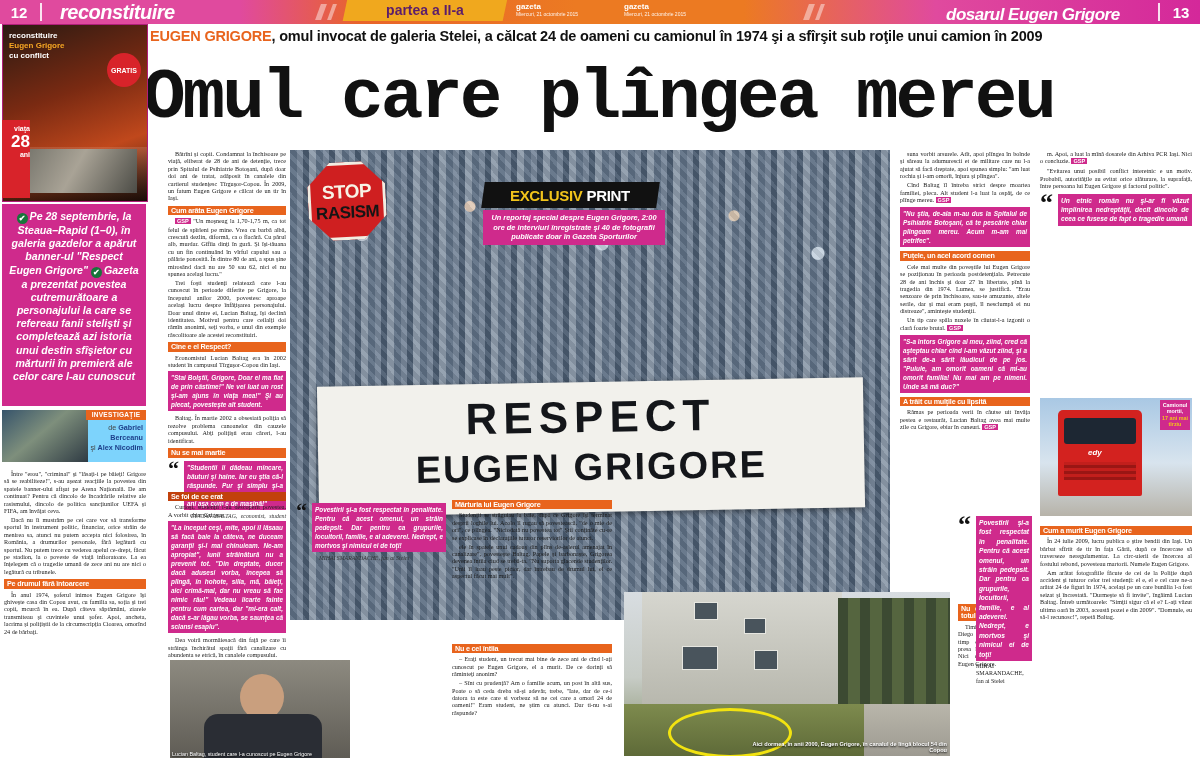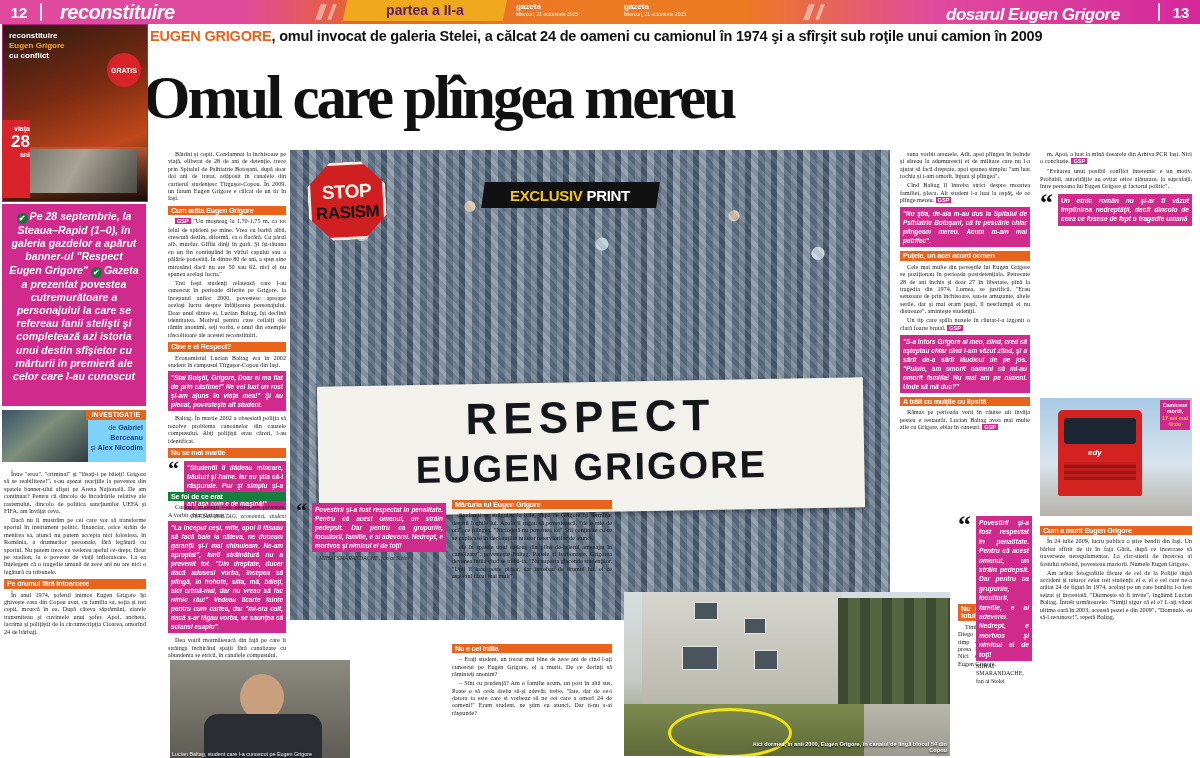--- a/index.html
+++ b/index.html
@@ -33,21 +33,21 @@
   .gaz-block .g2{font-size:5px;line-height:7px;opacity:.9;}
 
   
   .subhead{position:absolute;left:150px;top:28px;width:1045px;
     font-family:"Liberation Sans",sans-serif;font-weight:bold;font-size:14.5px;
     color:#111;letter-spacing:-.2px;white-space:nowrap;}
   .subhead .nm{color:#e8641d;}
 
   
   .headline{position:absolute;left:143px;top:52px;width:1050px;height:92px;
-    font-family:Liberation Serif, serif;font-weight:bold;font-size:61px;
+    font-family:Liberation Mono, monospace;font-weight:bold;font-size:71px;
     color:#111;letter-spacing:-3px;line-height:92px;white-space:nowrap;}
 
   
   .rail{position:absolute;left:0;top:24px;width:148px;height:734px;background:#fff;}
   .thumb-ad{position:absolute;left:2px;top:0px;width:144px;height:176px;
     background:linear-gradient(160deg,#2b1a12 0%,#7a2a12 40%,#c0481c 70%,#3a1d10 100%);
     border:1px solid #b01f7a;overflow:hidden;}
   .thumb-ad .cap{position:absolute;left:6px;top:6px;color:#fff;font-size:8px;
     font-family:"Liberation Sans",sans-serif;font-weight:bold;line-height:10px;}
   .thumb-ad .cap .o{color:#f5a623;}
@@ -84,21 +84,21 @@
   .byline .who i{color:#444;font-weight:normal;font-style:normal;}
 
   
   .col{position:absolute;font-family:"Liberation Serif",serif;
     font-size:6.2px;line-height:7.4px;text-align:justify;color:#1a1a1a;
     column-gap:0;}
   .col p{margin:0 0 1.5px 0;text-indent:7px;}
   .sechead{display:block;background:#e8641d;color:#fff;
     font-family:"Liberation Sans",sans-serif;font-weight:bold;font-size:7.2px;
     padding:1px 3px;margin:4px 0 2px 0;text-indent:0;letter-spacing:-.2px;}
-  .sechead.pink{background:#15803d;}
+  .sechead.pink{background:#c2410c;}
   .mark{background:#cf2a8c;color:#fff;font-weight:bold;padding:0 2px;
     font-family:"Liberation Sans",sans-serif;font-size:5.6px;}
   .quote-pink{background:#cf2a8c;color:#fff;font-family:"Liberation Sans",sans-serif;
     font-weight:bold;font-style:italic;font-size:6.4px;line-height:9px;
     padding:2px 3px;margin:3px 0;text-indent:0;display:block;}
   .pullq{position:relative;padding-left:16px;}
   .pullq .qm{position:absolute;left:0;top:0;font-size:22px;line-height:16px;
     color:#111;font-family:"Liberation Serif",serif;font-weight:bold;}
   .attrib{font-size:5.8px;color:#333;font-style:italic;text-indent:0;}
 
@@ -295,20 +295,21 @@
 
   <div class="stopsign">
     <div class="s1">STOP</div>
     <div class="s2">RASISM</div>
   </div>
 
   <div class="excl">
     <span><em>EXCLUSIV</em> <span>PRINT</span></span>
   </div>
 
+  <div class="pinkcap">Un reportaj special despre Eugen Grigore, 2:00 ore de interviuri înregistrate şi 40 de fotografii publicate doar în Gazeta Sporturilor</div>
 
   <div class="photocap">Mesajul din galeria Stelei a avut un puternic ecou, dar a dezgropat o dramă umană fără legătură cu rasismul</div>
 </div>
 
 <div class="col" style="left:168px;top:488px;width:118px;">
   <span class="sechead pink">Se foi de ce erat</span>
   <p>Curioşi, studenţii l-au descoperit povestea. A vorbit chiar Grigore.</p>
   <span class="quote-pink">"La început ceşi, mite, apoi îl lăsaau să facă baie la căteva, ne duceam garanţii şi-l mai chinuieam. Ne-am apropiat", lunii străinătură nu a prevenit tot. "Din dreptate, ducer dacă adusesi vorba, începea să plîngă, în hohote, silia, mă, băieţi, aici crimă-mal, dar nu vreau să fac nimic rău!" Vedeau licarte fainte pentru cum cartea, dar "mi-era calt, dacă s-ar lăgau vorba, se saunţea că sclansi esaplu".</span>
   <p>Dea voiră mormăiesacă din faţă pe care îi străinga închirâtul spaţii fără canalizare cu abundenta se etrică, în canalele compusului.</p>
 </div>

